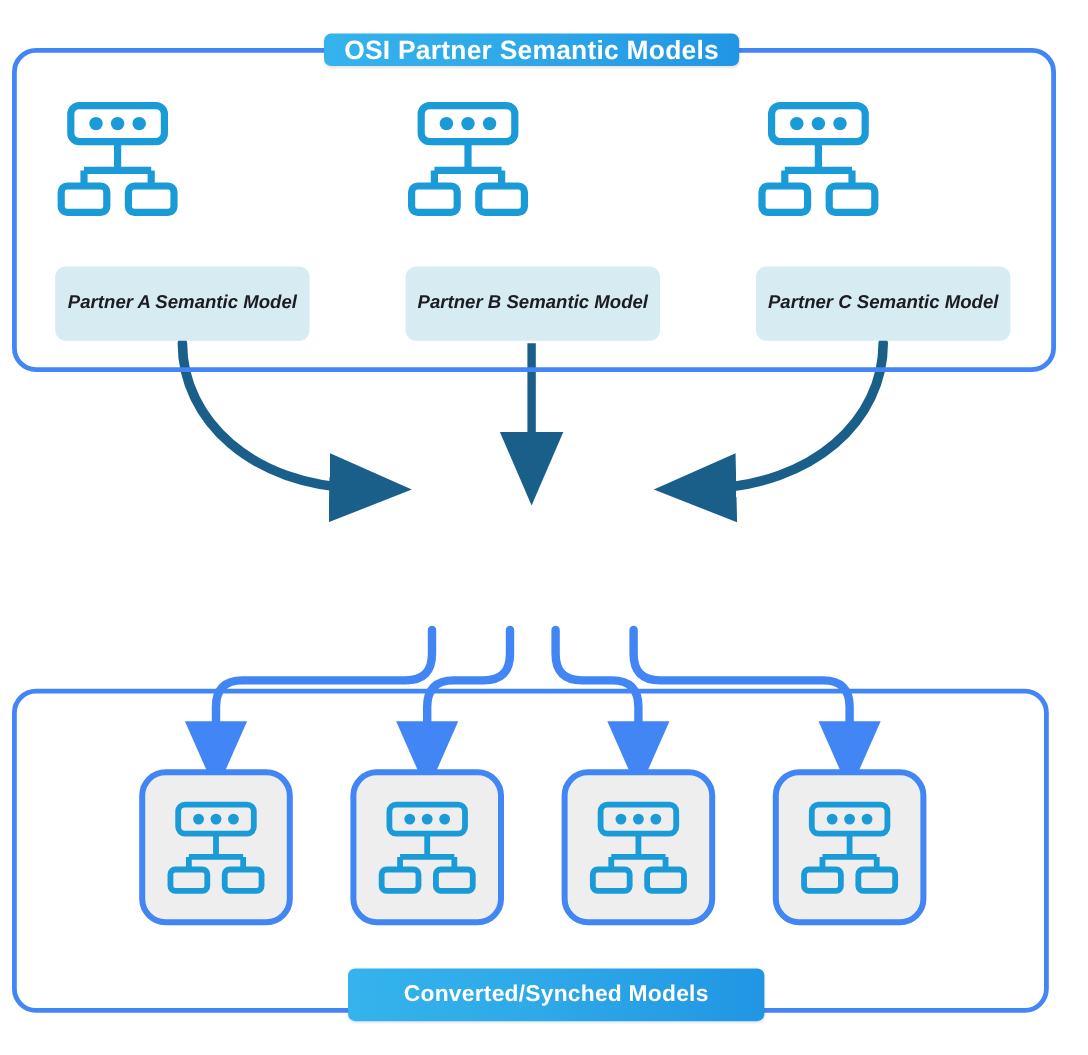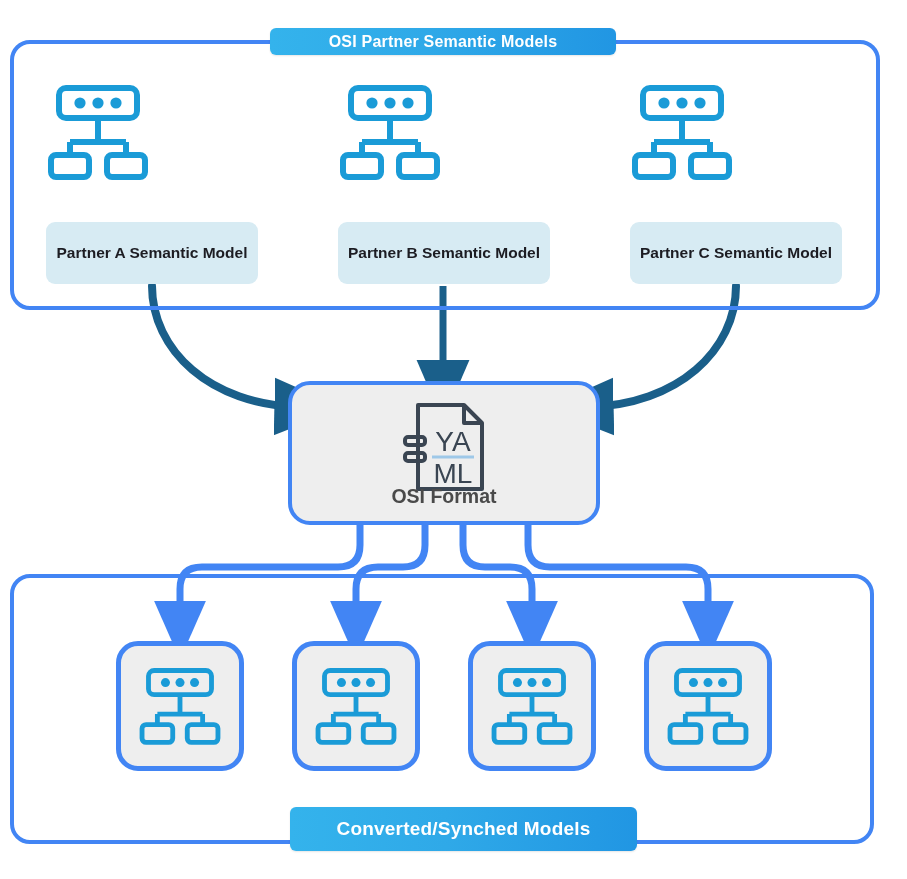--- a/index.html
+++ b/index.html
@@ -10,37 +10,37 @@
   
   .panel{position:absolute;border:4px solid #4285f4;border-radius:20px;background:transparent;}
   #top-panel{left:10px;top:40px;width:862px;height:262px;}
   #bottom-panel{left:10px;top:574px;width:856px;height:262px;}
 
   
   .banner{position:absolute;display:flex;align-items:center;justify-content:center;
           color:#ffffff;font-weight:bold;letter-spacing:.2px;
           background:linear-gradient(90deg,#34b3ec 0%,#2fa9e8 45%,#2196e3 100%);
           border-radius:6px;box-shadow:0 1px 2px rgba(0,0,0,.10);}
-  #top-banner{left:270px;top:28px;width:346px;height:27px;font-size:16px;}
+  #top-banner{left:270px;top:28px;width:346px;height:27px;font-size:22px;}
   #bottom-banner{left:290px;top:807px;width:347px;height:44px;font-size:19px;}
 
   
   .partner{position:absolute;top:80px;width:212px;}
   #partner-a{left:46px;}
   #partner-b{left:338px;}
   #partner-c{left:630px;}
 
   .hier-icon{position:relative;margin:0 auto;}
   .p-icon{width:104px;height:104px;}
 
   .plabel{position:absolute;width:100%;height:62px;background:#d7ebf3;border-radius:9px;
           display:flex;align-items:center;justify-content:center;text-align:center;
           color:#1c1c22;font-weight:bold;font-size:15.5px;line-height:20px;
           box-sizing:border-box;padding:0 8px;}
-  #partner-a .plabel,#partner-b .plabel,#partner-c .plabel{top:142px;}
+  #partner-a .plabel,#partner-b .plabel,#partner-c .plabel{top:142px;font-style:italic;}
 
   
   #center-node{position:absolute;left:288px;top:381px;width:312px;height:144px;
                border:4px solid #4285f4;border-radius:22px;background:#eeeeee;
                box-sizing:border-box;}
   #yaml-icon{position:absolute;left:50%;top:16px;transform:translateX(-50%);}
   #center-label{position:absolute;left:0;top:100px;width:100%;text-align:center;
                 color:#4a4a4a;font-weight:bold;font-size:19.5px;}
 
   
@@ -125,32 +125,20 @@
       <circle cx="70" cy="23" r="5.6" fill="#1a9bd7"></circle>
       <path d="M52,38 L52,62" stroke="#1a9bd7" stroke-width="6" fill="none"></path>
       <path d="M24,62 L80,62" stroke="#1a9bd7" stroke-width="6" fill="none"></path>
       <path d="M24,62 L24,75 M80,62 L80,75" stroke="#1a9bd7" stroke-width="6" fill="none"></path>
       <rect x="5" y="75" width="38" height="22" rx="5" fill="none" stroke="#1a9bd7" stroke-width="6"></rect>
       <rect x="61" y="75" width="38" height="22" rx="5" fill="none" stroke="#1a9bd7" stroke-width="6"></rect>
     </svg>
     <div class="plabel">Partner C Semantic Model</div>
   </div>
 
-  <div id="center-node">
-    <svg id="yaml-icon" width="104" height="92" viewBox="0 0 104 92" xmlns="http://www.w3.org/2000/svg">
-      <path d="M26,4 L72,4 L90,22 L90,88 L26,88 Z" fill="none" stroke="#3a4552" stroke-width="4" stroke-linejoin="round"></path>
-      <path d="M72,4 L72,22 L90,22" fill="none" stroke="#3a4552" stroke-width="4" stroke-linejoin="round"></path>
-      <rect x="13" y="36" width="20" height="8" rx="3" fill="none" stroke="#3a4552" stroke-width="4"></rect>
-      <rect x="13" y="52" width="20" height="8" rx="3" fill="none" stroke="#3a4552" stroke-width="4"></rect>
-      <text x="61" y="50" text-anchor="middle" font-family="Liberation Sans, sans-serif" font-size="28" fill="#3a4552">YA</text>
-      <line x1="40" y1="56" x2="82" y2="56" stroke="#9ec8e8" stroke-width="3"></line>
-      <text x="61" y="82" text-anchor="middle" font-family="Liberation Sans, sans-serif" font-size="28" fill="#3a4552">ML</text>
-    </svg>
-    <div id="center-label">OSI Format</div>
-  </div>
 
   <div id="bottom-panel" class="panel"></div>
 
   <div id="mcard-1" class="mcard">
     <svg class="m-icon" viewBox="0 0 104 104" xmlns="http://www.w3.org/2000/svg">
       <rect x="13" y="8" width="78" height="30" rx="7" fill="none" stroke="#1a9bd7" stroke-width="6"></rect>
       <circle cx="34" cy="23" r="5.6" fill="#1a9bd7"></circle>
       <circle cx="52" cy="23" r="5.6" fill="#1a9bd7"></circle>
       <circle cx="70" cy="23" r="5.6" fill="#1a9bd7"></circle>
       <path d="M52,38 L52,62" stroke="#1a9bd7" stroke-width="6" fill="none"></path>

